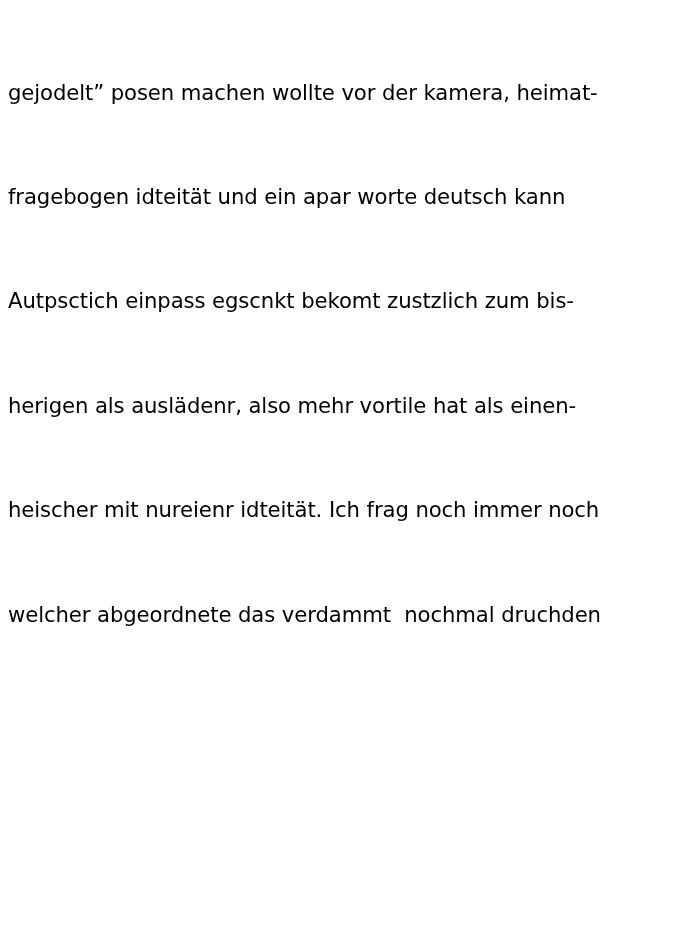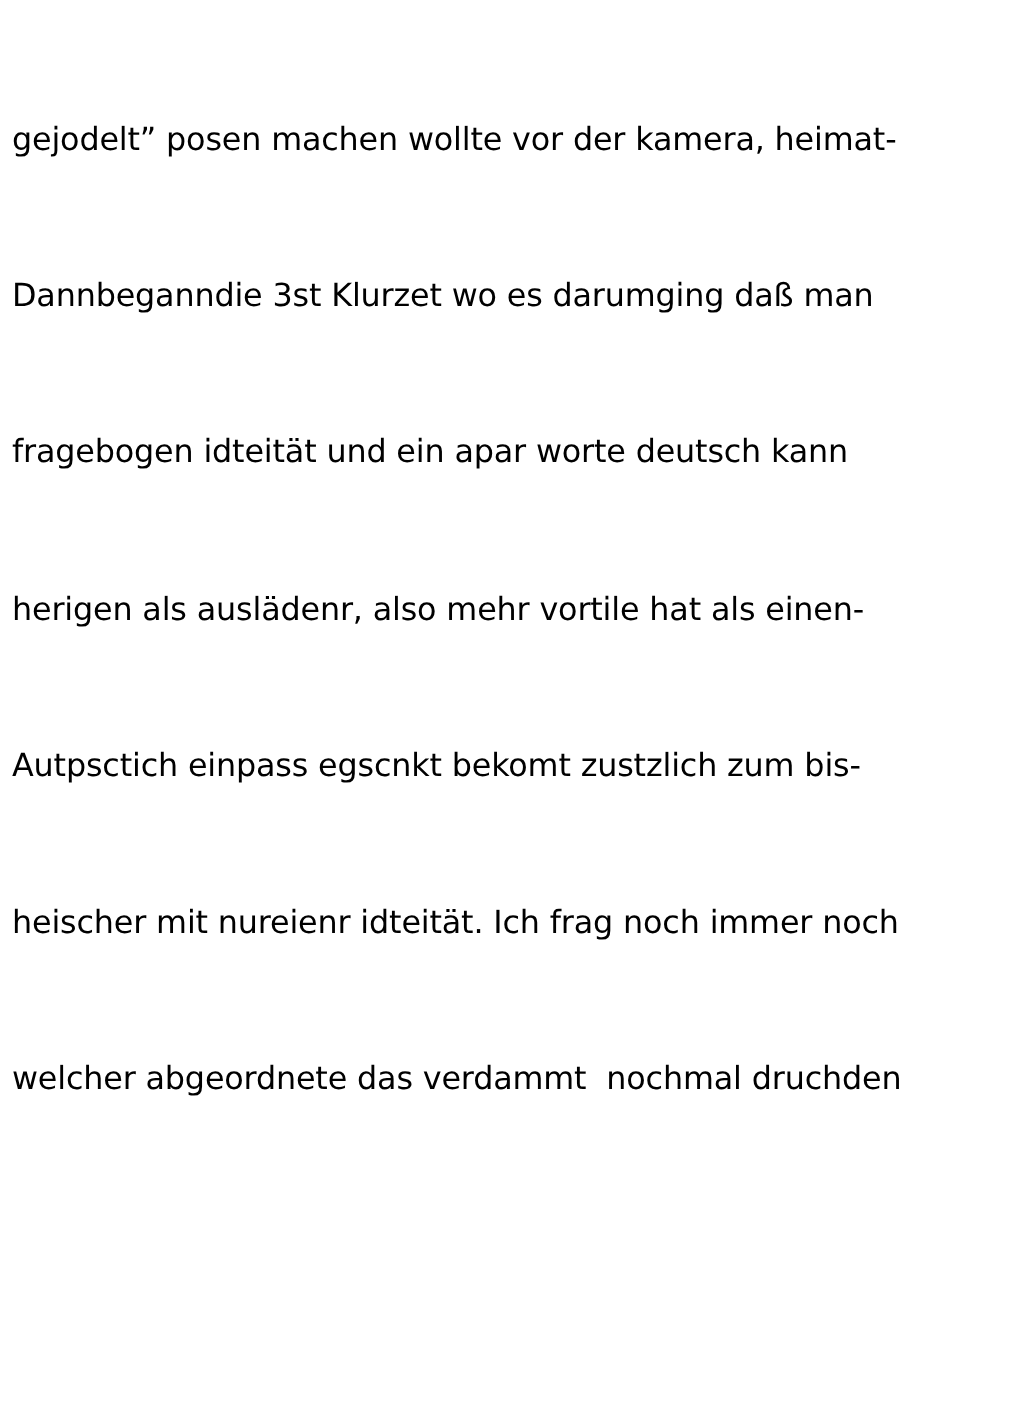--- a/index.html
+++ b/index.html
@@ -32,24 +32,23 @@
     display: block;
     white-space: pre;
   }
 </style>
 </head>
 <body>
 
 <div id="page">
   <div class="text-block">
     <span class="line">gejodelt” posen machen wollte vor der kamera, heimat-</span>
-    <span class="line">Dannbeganndie 3st Klurzet wo es darumging daß man</span>
     <span class="line">fragebogen idteität und ein apar worte deutsch kann</span>
+    <span class="line">Autpsctich einpass egscnkt bekomt zustzlich zum bis-</span>
     <span class="line">herigen als auslädenr, also mehr vortile hat als einen-</span>
-    <span class="line">Autpsctich einpass egscnkt bekomt zustzlich zum bis-</span>
     <span class="line">heischer mit nureienr idteität. Ich frag noch immer noch</span>
     <span class="line">welcher abgeordnete das verdammt  nochmal druchden</span>
     
     
     
     
     
     
     
     

